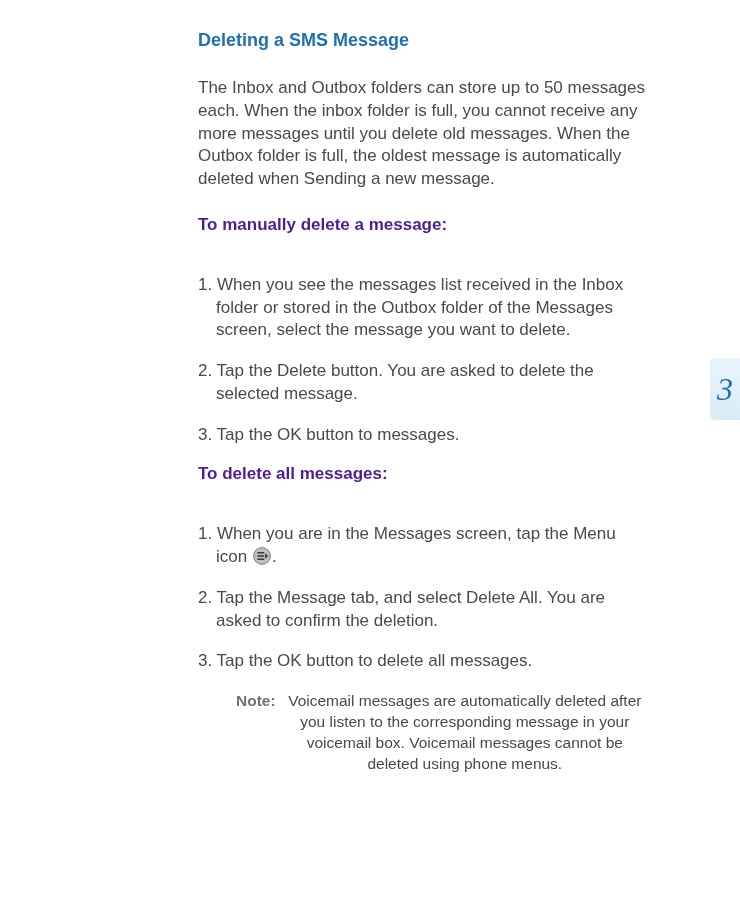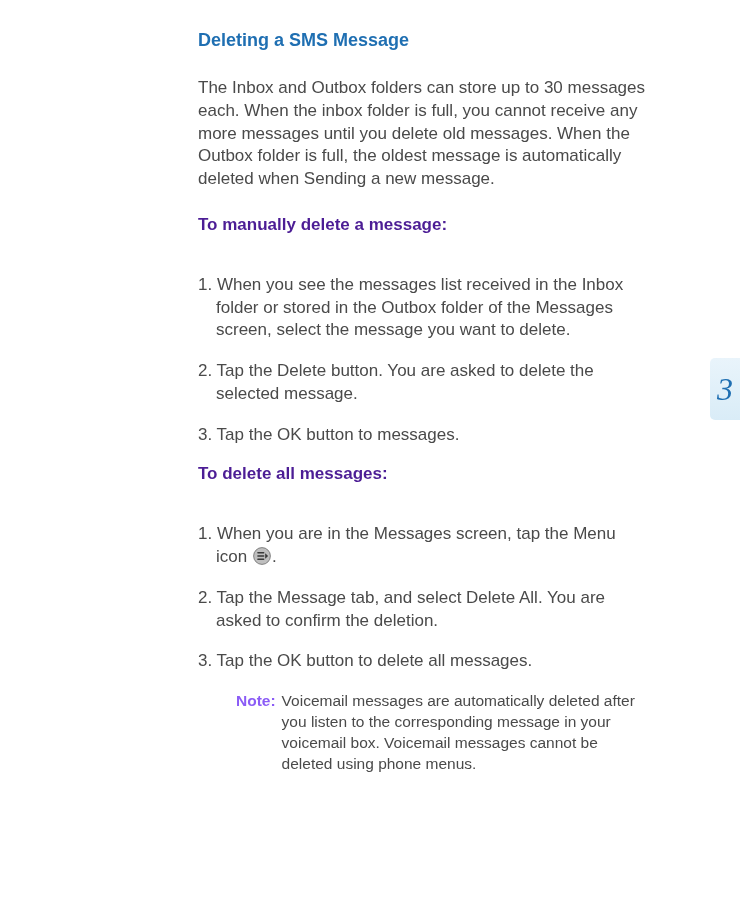--- a/index.html
+++ b/index.html
@@ -60,26 +60,27 @@
   .note-block {
     display: flex;
     font-size: 15.5px;
     line-height: 1.35;
     margin-top: 0;
     padding-left: 38px;
     font-stretch: condensed;
   }
   .note-block .note-label {
     font-weight: bold;
-    color: #8b5cf6;
+    color: #737373;
     margin-right: 6px;
     white-space: nowrap;
   }
   .note-block .note-text {
     font-weight: 300;
+    text-align: center;
   }
 
   .side-tab {
     position: absolute;
     right: 0;
     top: 358px;
     width: 30px;
     height: 62px;
     background: linear-gradient(180deg, #e9f4fb 0%, #d9ecf7 100%);
     border-top-left-radius: 5px;
@@ -123,21 +124,21 @@
     color: #4a4a4a;
   }
 </style>
 </head>
 <body>
 
 <div class="page">
 
   <div class="title">Deleting a SMS Message</div>
 
-  <p class="intro">The Inbox and Outbox folders can store up to 30 messages each. When the inbox folder is full, you cannot receive any more messages until you delete old messages. When the Outbox folder is full, the oldest message is automatically deleted when Sending a new message.</p>
+  <p class="intro">The Inbox and Outbox folders can store up to 50 messages each. When the inbox folder is full, you cannot receive any more messages until you delete old messages. When the Outbox folder is full, the oldest message is automatically deleted when Sending a new message.</p>
 
   <div class="sub">To manually delete a message:</div>
 
   <ol class="steps">
     <li class="step"><span class="num">1. </span><span>When you see the messages list received in the Inbox folder or stored in the Outbox folder of the Messages screen, select the message you want to delete.</span></li>
     <li class="step"><span class="num">2. </span><span>Tap the Delete button. You are asked to delete the selected message.</span></li>
     <li class="step"><span class="num">3. </span><span>Tap the OK button to messages.</span></li>
   </ol>
 
   <div class="sub" style="margin-top:18px;">To delete all messages:</div>

